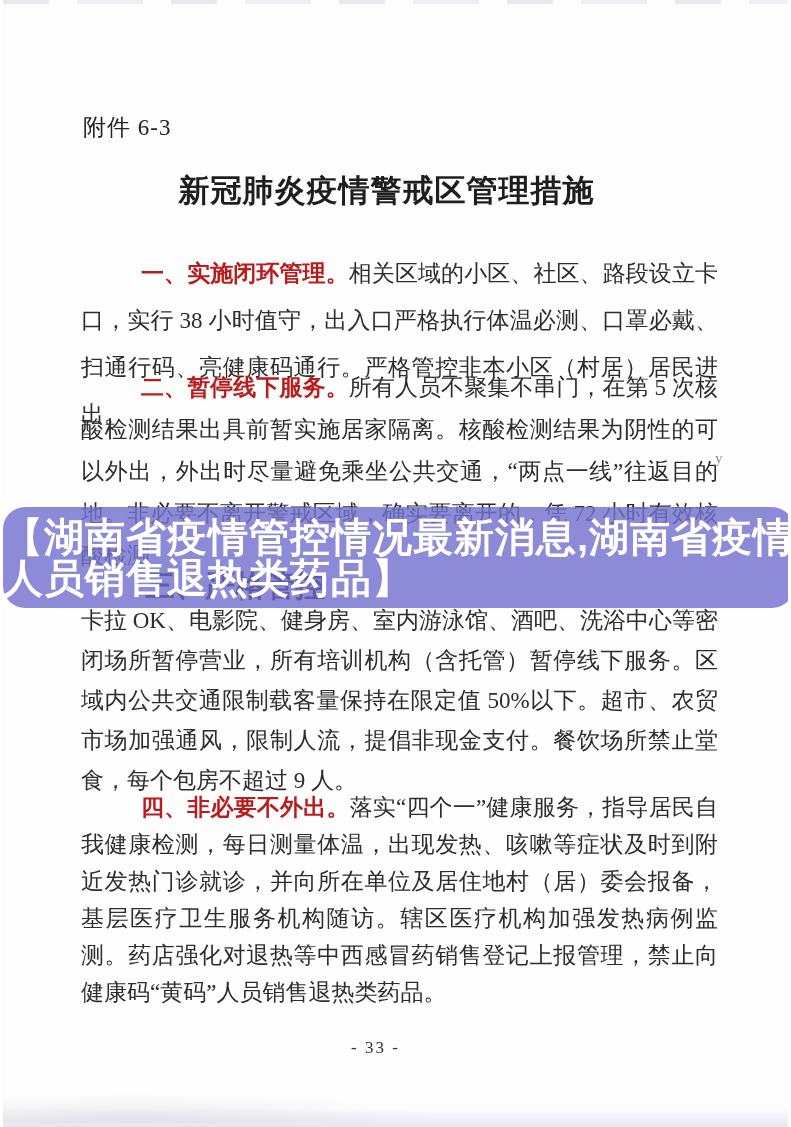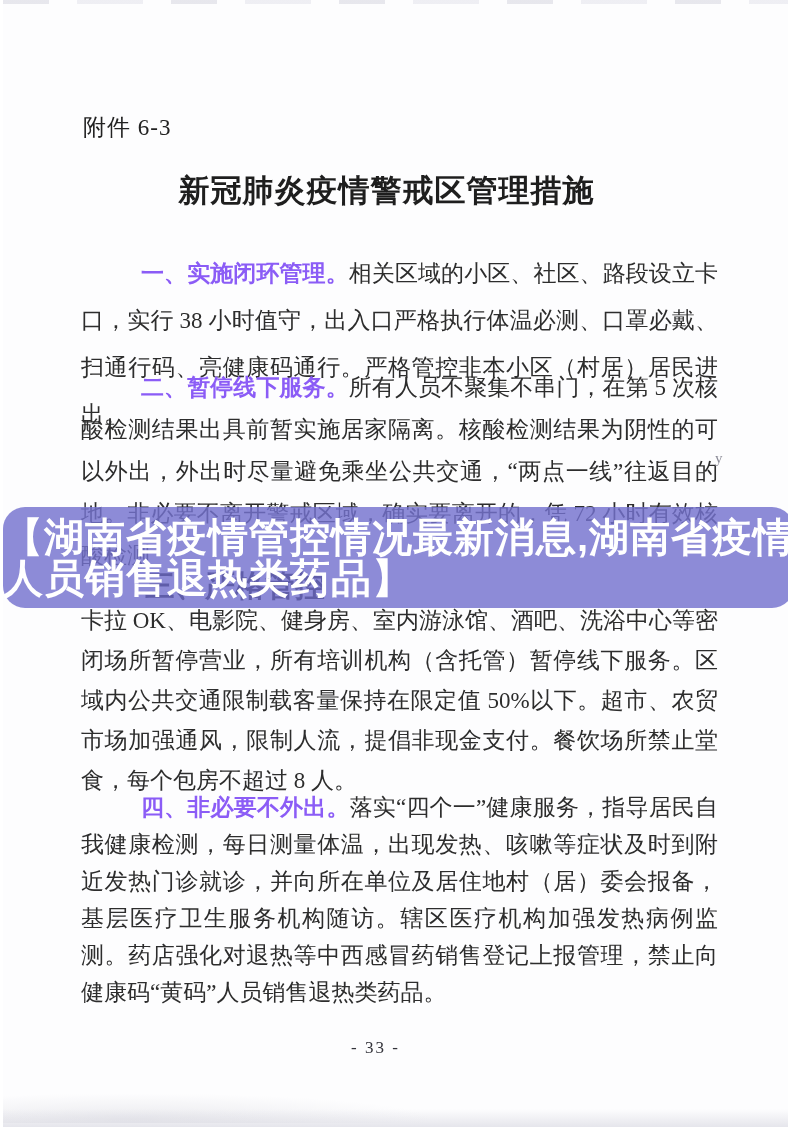--- a/index.html
+++ b/index.html
@@ -23,21 +23,21 @@
   .attach{position:absolute;left:80px;top:112px;font-size:23px;letter-spacing:1px;color:#222;}
   .title{
     position:absolute;left:0;top:170px;width:100%;margin:0;text-align:center;
     font-size:31px;font-weight:bold;letter-spacing:1px;color:#1e1e1e;
     transform:translateX(-9px);
   }
   .para{
     position:absolute;left:78px;width:637px;margin:0;
     font-size:23px;text-align:justify;color:#2d2d2d;
   }
-  .lead{font-weight:bold;color:#8b5cf6;}
+  .lead{font-weight:bold;color:#b91c1c;}
   .p1{top:250px;line-height:47px;text-indent:60px;}
   .p2{top:367px;line-height:42px;text-indent:60px;}
   .p3{top:601px;line-height:40px;}
   .p4{top:789px;line-height:37px;text-indent:60px;}
   .obscured-line{
     position:absolute;left:82px;top:566px;width:637px;height:32px;
     font-size:30px;z-index:1;color:#000000;
   }
   .obscured-line .frag-left{position:absolute;left:60px;top:0;font-weight:bold;}
   .obscured-line .frag-right{position:absolute;left:377px;top:2px;}
@@ -69,21 +69,21 @@
   <h1 class="title">新冠肺炎疫情警戒区管理措施</h1>
 
   <p class="para p1"><span class="lead">一、实施闭环管理。</span><span>相关区域的小区、社区、路段设立卡口，实行 38 小时值守，出入口严格执行体温必测、口罩必戴、扫通行码、亮健康码通行。严格管控非本小区（村居）居民进出。</span></p>
 
   <p class="para p2"><span class="lead">二、暂停线下服务。</span><span>所有人员不聚集不串门，在第 5 次核酸检测结果出具前暂实施居家隔离。核酸检测结果为阴性的可以外出，外出时尽量避免乘坐公共交通，“两点一线”往返目的地。非必要不离开警戒区域，确实要离开的，凭 72 小时有效核酸检测</span></p>
 
   <div class="obscured-line">
     <span class="frag-left">三、严格管控</span>
   </div>
 
-  <p class="para p3"><span>卡拉 OK、电影院、健身房、室内游泳馆、酒吧、洗浴中心等密闭场所暂停营业，所有培训机构（含托管）暂停线下服务。区域内公共交通限制载客量保持在限定值 50%以下。超市、农贸市场加强通风，限制人流，提倡非现金支付。餐饮场所禁止堂食，每个包房不超过 8 人。</span></p>
+  <p class="para p3"><span>卡拉 OK、电影院、健身房、室内游泳馆、酒吧、洗浴中心等密闭场所暂停营业，所有培训机构（含托管）暂停线下服务。区域内公共交通限制载客量保持在限定值 50%以下。超市、农贸市场加强通风，限制人流，提倡非现金支付。餐饮场所禁止堂食，每个包房不超过 9 人。</span></p>
 
   <p class="para p4"><span class="lead">四、非必要不外出。</span><span>落实“四个一”健康服务，指导居民自我健康检测，每日测量体温，出现发热、咳嗽等症状及时到附近发热门诊就诊，并向所在单位及居住地村（居）委会报备，基层医疗卫生服务机构随访。辖区医疗机构加强发热病例监测。药店强化对退热等中西感冒药销售登记上报管理，禁止向健康码“黄码”人员销售退热类药品。</span></p>
 
   <div class="artifact">y</div>
 
   <div class="pagenum">- 33 -</div>
 
   <div class="smudge"></div>
   <div class="edge-bottom"></div>
 

